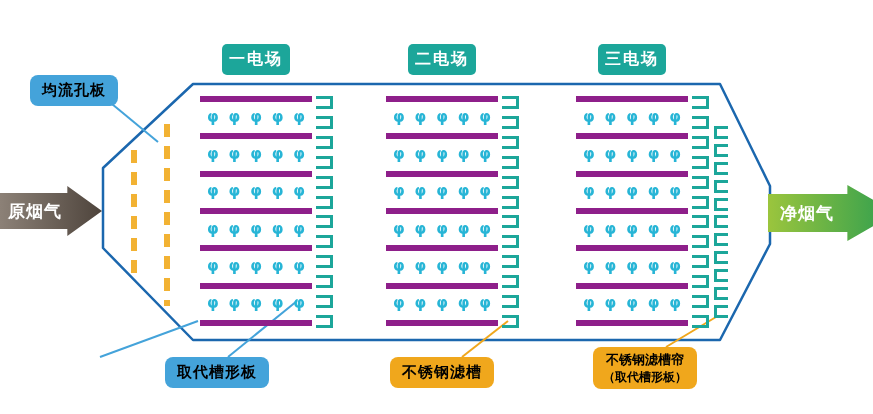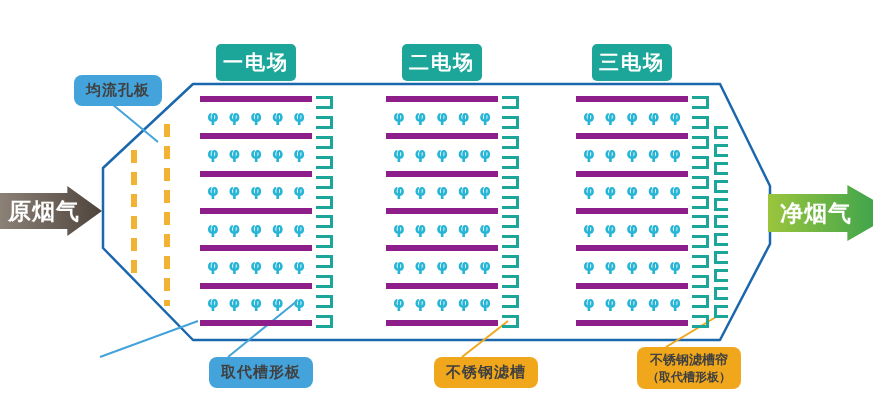--- a/index.html
+++ b/index.html
@@ -9,21 +9,21 @@
   }
   .overlay { position:absolute; left:0; top:0; width:873px; height:414px; }
   .vessel { fill:none; stroke:var(--outline); stroke-width:2.5; stroke-linejoin:round; }
   .dash   { stroke:var(--dashed_plate); stroke-width:6; stroke-dasharray:13 9; }
   .pointer { stroke-width:2; }
   .pointer.blue   { stroke:var(--blue_label); }
   .pointer.orange { stroke:var(--orange_label); }
 
   .badge {
     position:absolute; top:44px; transform:translateX(-50%);
-    background:var(--field_badge); color:#fff; font-weight:bold; font-size:20px;
+    background:var(--field_badge); color:#fff; font-weight:bold; font-size:16px;
     letter-spacing:2px; padding:5px 7px; border-radius:5px; white-space:nowrap;
   }
 
   .field {
     position:absolute; top:96px; width:112px; height:230px;
     display:flex; flex-direction:column; justify-content:space-between;
   }
   .bar { height:6px; background:var(--anode_bar); }
   .spike-row { height:18px; display:flex; justify-content:space-between; padding:0 7px; }
   .spike { color:var(--spike); font-size:15px; line-height:17px; font-weight:bold; }
@@ -32,42 +32,42 @@
     position:absolute; top:96px; height:232px;
     display:flex; flex-direction:column; justify-content:space-between;
   }
   .bracket {
     box-sizing:border-box; width:17px; height:13px;
     border:3px solid var(--bracket); border-left:none;
   }
   .curtain .bracket { width:14px; border-left:3px solid var(--bracket); border-right:none; }
 
   .callout {
-    position:absolute; color:#404040; font-weight:bold; font-size:15px;
-    padding:6px 12px; border-radius:8px; white-space:nowrap; letter-spacing:1px;margin-left:44px;
+    position:absolute; color:#000000; font-weight:bold; font-size:15px;
+    padding:6px 12px; border-radius:8px; white-space:nowrap; letter-spacing:1px;
   }
   .callout.blue   { background:var(--blue_label); }
   .callout.orange { background:var(--orange_label); }
   .callout.small  { font-size:13px; padding:4px 10px; text-align:center; line-height:1.35; letter-spacing:0; }
   .callout.small .sub { font-size:12px; }
 
   .arrow { position:absolute; }
   .arrow.inlet {
     left:0; top:186px; width:102px; height:50px;
     background:linear-gradient(90deg, var(--inlet_arrow_light), var(--inlet_arrow_dark));
     clip-path:polygon(0 14%, 66% 14%, 66% 0, 100% 50%, 66% 100%, 66% 86%, 0 86%);
   }
   .arrow.outlet {
     left:768px; top:185px; width:128px; height:56px;
     background:linear-gradient(90deg, var(--outlet_arrow_light), var(--outlet_arrow_dark));
     clip-path:polygon(0 16%, 62% 16%, 62% 0, 100% 50%, 62% 100%, 62% 84%, 0 84%);
   }
   .arrow-label {
     position:absolute; left:8px; top:50%; transform:translateY(-50%);
-    color:#fff; font-weight:bold; font-size:23px; letter-spacing:1px; white-space:nowrap;
+    color:#fff; font-weight:bold; font-size:17px; letter-spacing:1px; white-space:nowrap;
   }
 </style>
 </head>
 <body>
 
 <div class="stage">
 
   <svg class="overlay" viewBox="0 0 873 414">
     <polygon class="vessel" points="193,84 720,84 770,186 770,244 720,340 193,340 103,248 103,168"></polygon>
     <line class="dash" x1="134" y1="150" x2="134" y2="276"></line>

